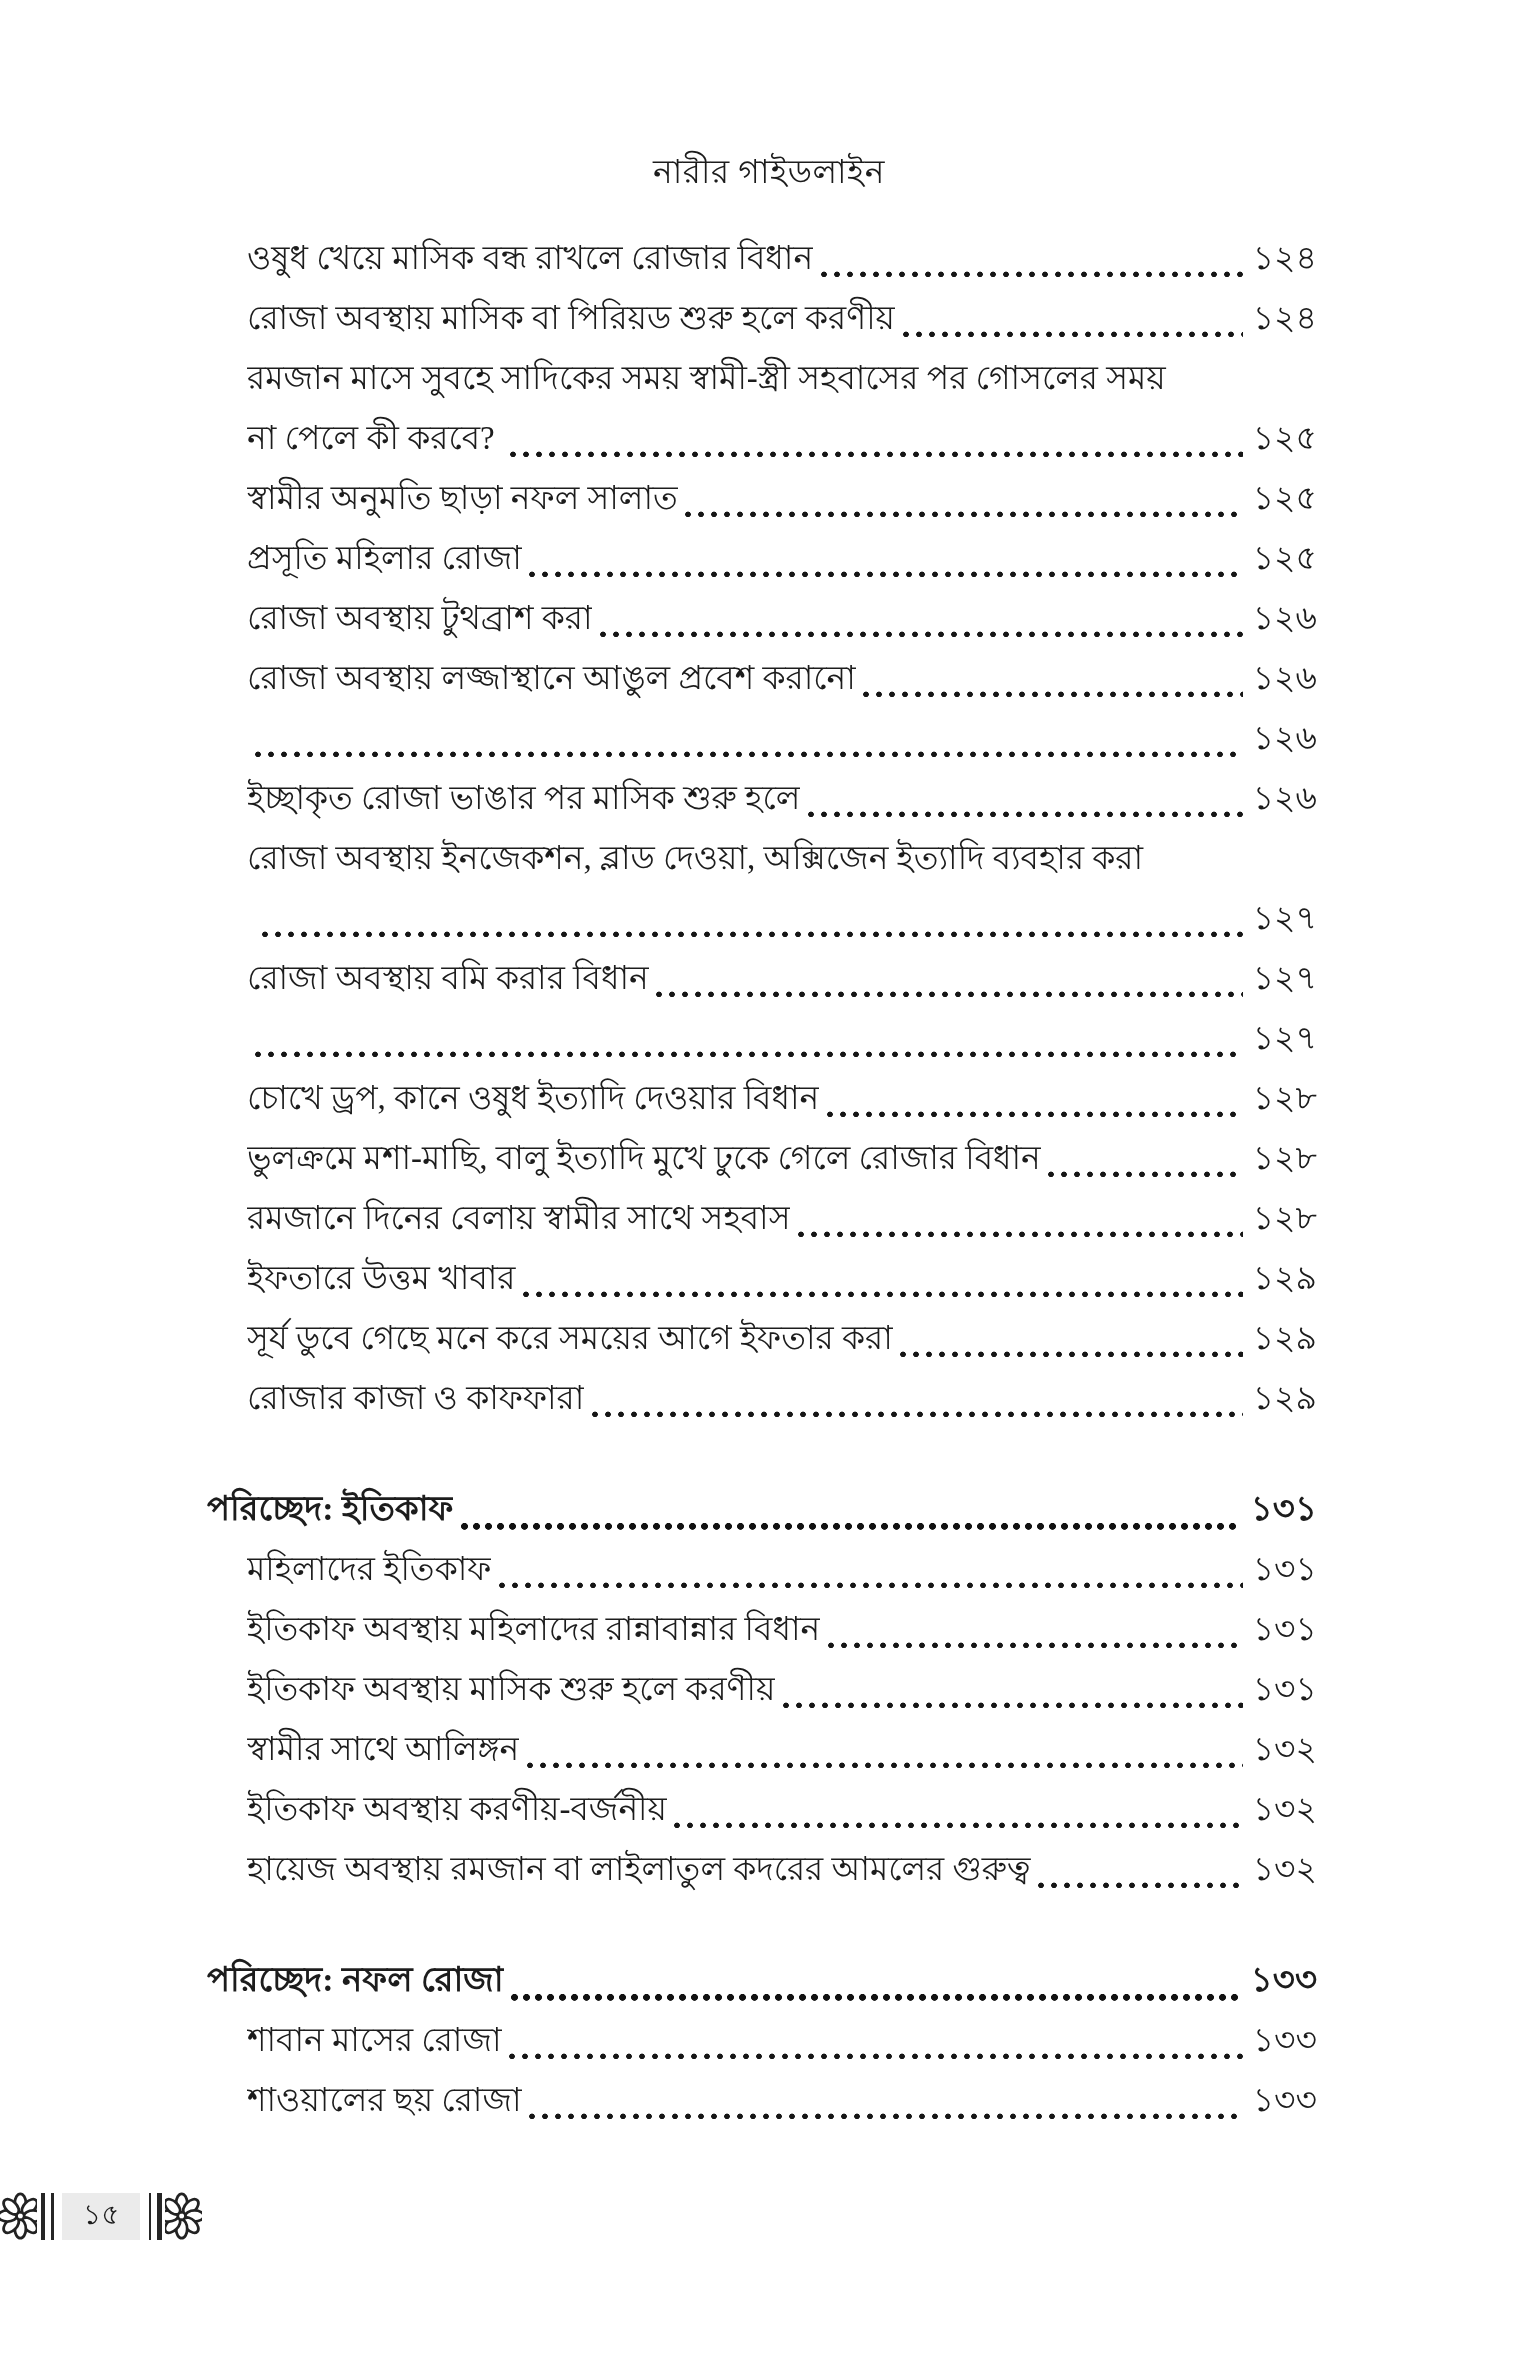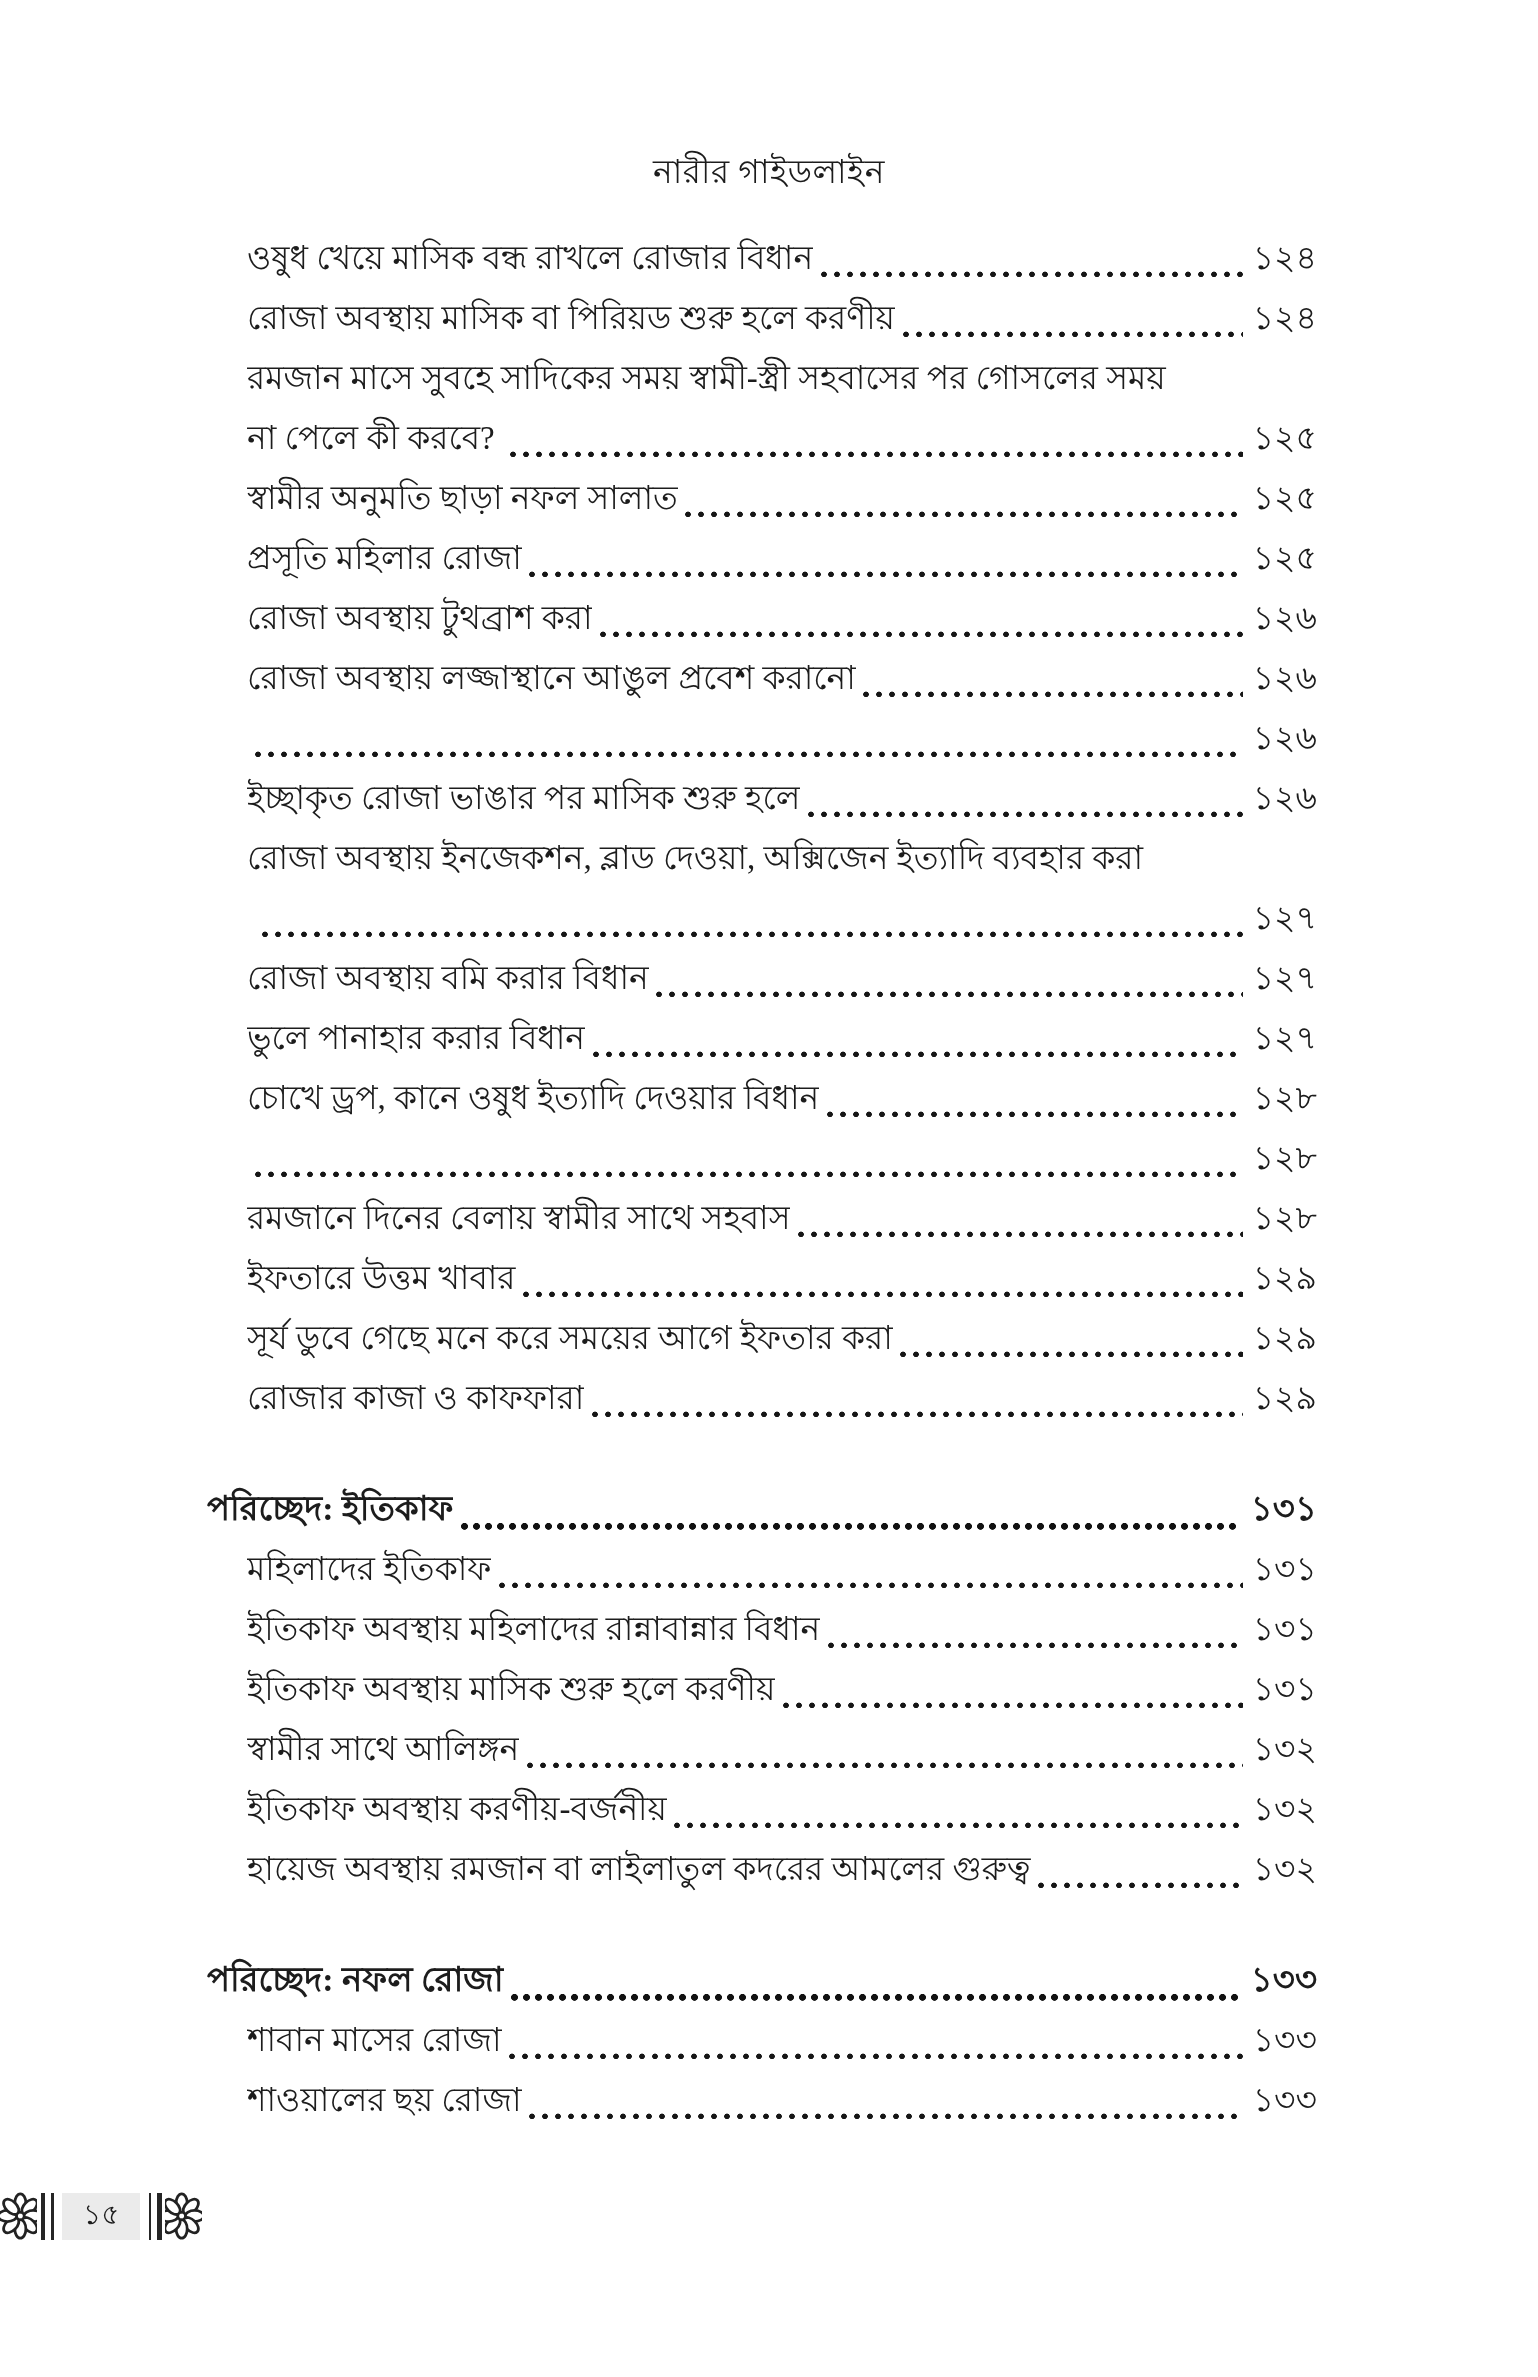--- a/index.html
+++ b/index.html
@@ -144,30 +144,30 @@
         <span class="row-text"></span>
         <span class="dots"></span>
         <span class="page-num">১২৭</span>
       </div>
       <div class="toc-row toc-entry">
         <span class="row-text">রোজা অবস্থায় বমি করার বিধান</span>
         <span class="dots"></span>
         <span class="page-num">১২৭</span>
       </div>
       <div class="toc-row toc-entry">
-        <span class="row-text">ভুলে পানাহার করার বিধান</span>
         <span class="dots"></span>
         <span class="page-num">১২৭</span>
       </div>
       <div class="toc-row toc-entry">
         <span class="row-text">চোখে ড্রপ, কানে ওষুধ ইত্যাদি দেওয়ার বিধান</span>
         <span class="dots"></span>
         <span class="page-num">১২৮</span>
       </div>
       <div class="toc-row toc-entry">
+        <span class="row-text">ভুলক্রমে মশা-মাছি, বালু ইত্যাদি মুখে ঢুকে গেলে রোজার বিধান</span>
         <span class="dots"></span>
         <span class="page-num">১২৮</span>
       </div>
       <div class="toc-row toc-entry">
         <span class="row-text">রমজানে দিনের বেলায় স্বামীর সাথে সহবাস</span>
         <span class="dots"></span>
         <span class="page-num">১২৮</span>
       </div>
       <div class="toc-row toc-entry">
         <span class="row-text">ইফতারে উত্তম খাবার</span>

